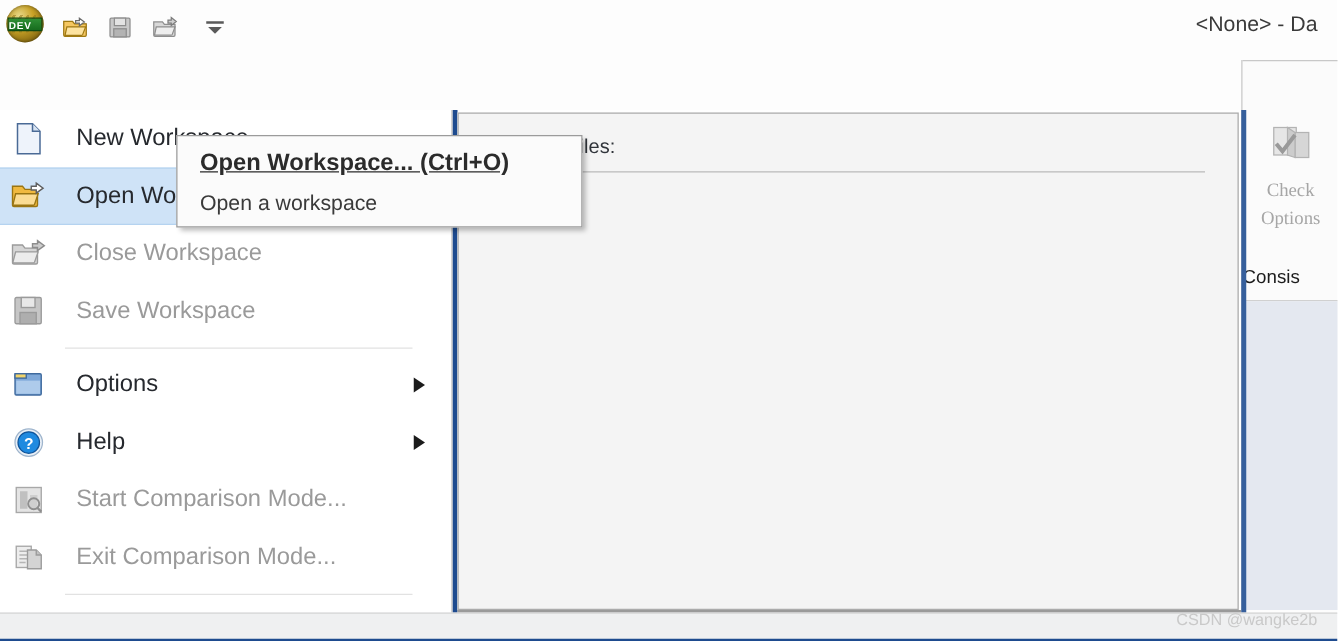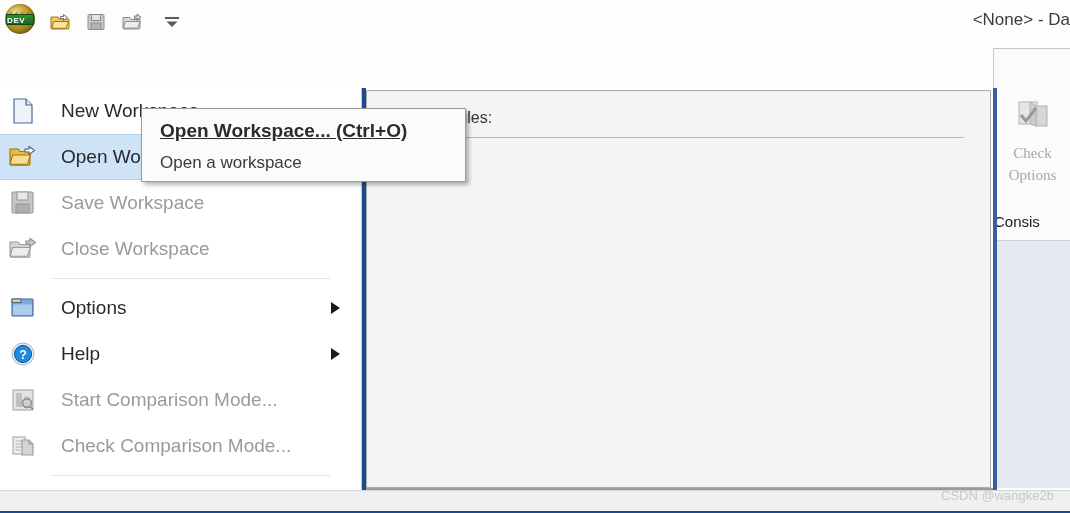--- a/index.html
+++ b/index.html
@@ -40,21 +40,21 @@
   .tb{position:absolute;top:11px;width:22px;height:22px;}
   .tb svg{display:block;}
   .tb-open{left:49px;}
   .tb-save{left:85px;}
   .tb-close{left:121px;}
   .tb-more{left:163px;top:15px;width:18px;height:14px;}
 
   .title-text{
     position:absolute;right:0;top:9px;height:22px;line-height:22px;
     font-size:17px;color:#3a3a3a;white-space:nowrap;
-    padding-right:0;
+    padding-right:16px;
     margin-left:12px;
   }
 
   
   .menubar{
     position:absolute;left:0;top:48px;width:993px;height:40px;
     background:#1e4b8f;
   }
   .menubar .file-label{
     position:absolute;left:30px;top:8px;
@@ -287,38 +287,38 @@
           <path d="M2 5h8l2 2.5h10V20a1.2 1.2 0 0 1-1.2 1.2H3.2A1.2 1.2 0 0 1 2 20z" fill="#f0b93f" stroke="#9a7512" stroke-width="1.1"></path>
           <path d="M4.5 11h18l-2.8 8.4a1.2 1.2 0 0 1-1.1.8H2.2z" fill="#fbdc93" stroke="#9a7512" stroke-width="1.1"></path>
           <path d="M21 2.5l5.5 4-5.5 4V8h-4V5h4z" fill="#ffffff" stroke="#5f5f5f" stroke-width="1.1"></path>
         </svg>
       </span>
       <span class="mi-label">Open Workspace...</span>
     </div>
 
     <div class="mi disabled">
       <span class="mi-icon">
-        <svg width="26" height="26" viewBox="0 0 26 26">
-          <rect x="2" y="2" width="21" height="21" rx="1.2" fill="#c6c6c6" stroke="#9b9b9b" stroke-width="1.1"></rect>
-          <rect x="7" y="2" width="11" height="8" fill="#e8e8e8" stroke="#9b9b9b" stroke-width="1.1"></rect>
-          <rect x="6" y="14" width="13" height="9" fill="#aeaeae" stroke="#9b9b9b" stroke-width="1.1"></rect>
-        </svg>
-      </span>
-      <span class="mi-label">Save Workspace</span>
-    </div>
-
-    <div class="mi disabled">
-      <span class="mi-icon">
         <svg width="30" height="26" viewBox="0 0 30 26">
           <path d="M2 6h8l2 2.5h10V20a1.2 1.2 0 0 1-1.2 1.2H3.2A1.2 1.2 0 0 1 2 20z" fill="#d5d5d5" stroke="#9b9b9b" stroke-width="1.1"></path>
           <path d="M4.5 11.5h18l-2.8 8a1.2 1.2 0 0 1-1.1.8H2.2z" fill="#ececec" stroke="#9b9b9b" stroke-width="1.1"></path>
           <path d="M22 2.5l5.5 4-5.5 4V8h-4V5h4z" fill="#cdcdcd" stroke="#8d8d8d" stroke-width="1.1"></path>
         </svg>
       </span>
       <span class="mi-label">Close Workspace</span>
+    </div>
+
+    <div class="mi disabled">
+      <span class="mi-icon">
+        <svg width="26" height="26" viewBox="0 0 26 26">
+          <rect x="2" y="2" width="21" height="21" rx="1.2" fill="#c6c6c6" stroke="#9b9b9b" stroke-width="1.1"></rect>
+          <rect x="7" y="2" width="11" height="8" fill="#e8e8e8" stroke="#9b9b9b" stroke-width="1.1"></rect>
+          <rect x="6" y="14" width="13" height="9" fill="#aeaeae" stroke="#9b9b9b" stroke-width="1.1"></rect>
+        </svg>
+      </span>
+      <span class="mi-label">Save Workspace</span>
     </div>
 
     <div class="msep"></div>
 
     <div class="mi">
       <span class="mi-icon">
         <svg width="28" height="26" viewBox="0 0 28 26">
           <rect x="3" y="4" width="21" height="17" rx="1" fill="#7fa8d8" stroke="#3f6a9e" stroke-width="1.1"></rect>
           <rect x="3" y="4" width="9" height="3.5" fill="#f0d36a" stroke="#3f6a9e" stroke-width="1.1"></rect>
           <rect x="4" y="9.5" width="19" height="10.5" fill="#aecbeb"></rect>
@@ -355,21 +355,21 @@
 
     <div class="mi disabled">
       <span class="mi-icon">
         <svg width="26" height="26" viewBox="0 0 26 26">
           <rect x="3" y="4" width="12" height="17" fill="#ededed" stroke="#a8a8a8" stroke-width="1.1"></rect>
           <path d="M5.5 8h7M5.5 11h7M5.5 14h7M5.5 17h5" stroke="#b5b5b5" stroke-width="1.1"></path>
           <path d="M12 7h7l4 4v11H12z" fill="#d4d4d4" stroke="#9b9b9b" stroke-width="1.1"></path>
           <path d="M19 7v4h4" fill="#c2c2c2" stroke="#9b9b9b" stroke-width="1.1"></path>
         </svg>
       </span>
-      <span class="mi-label">Check Comparison Mode...</span>
+      <span class="mi-label">Exit Comparison Mode...</span>
     </div>
 
     <div class="msep"></div>
 
     <div class="mi">
       <span class="mi-icon">
         <svg width="26" height="26" viewBox="0 0 26 26">
           <rect x="2.5" y="2.5" width="21" height="21" fill="#ffffff" stroke="#6f6f6f" stroke-width="1.2"></rect>
           <rect x="4.5" y="4.5" width="17" height="17" fill="#d4322a"></rect>
           <path d="M8 8l10 10M18 8L8 18" stroke="#ffffff" stroke-width="2.6"></path>

